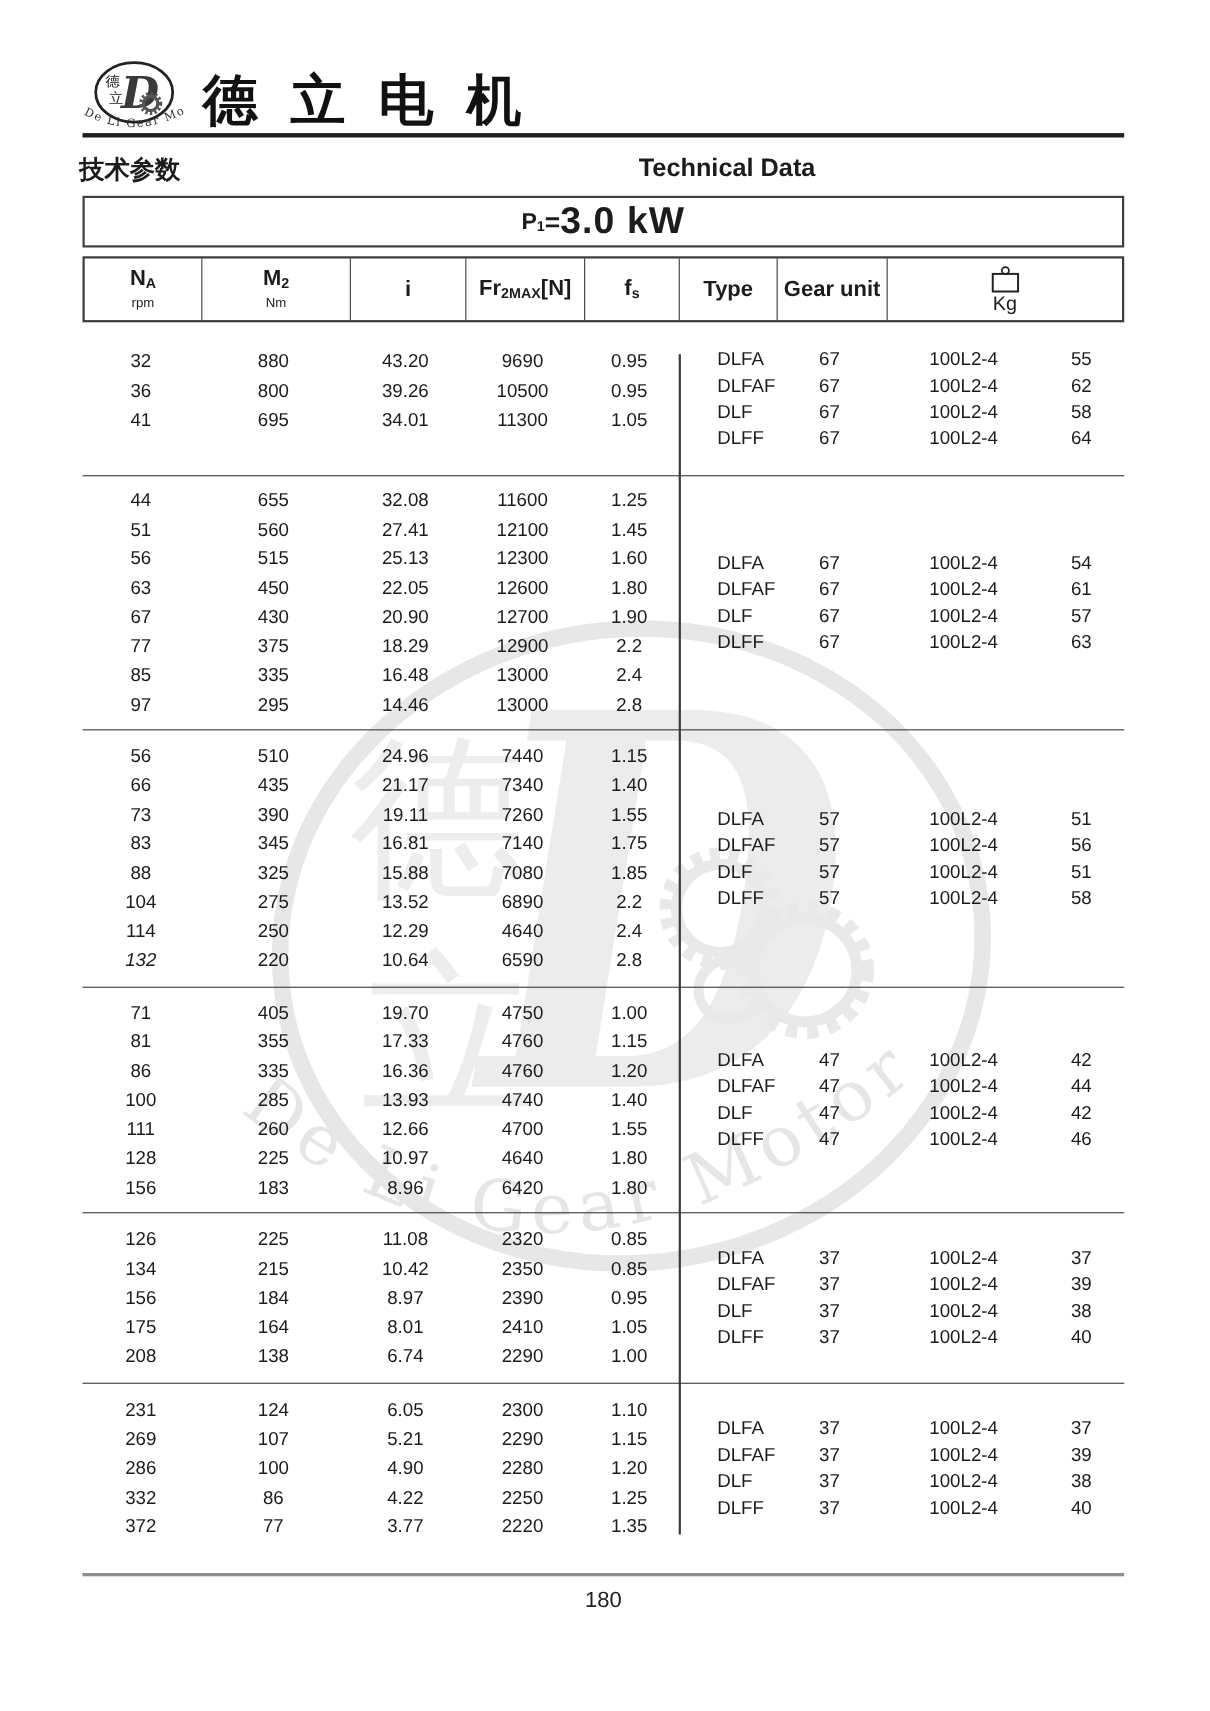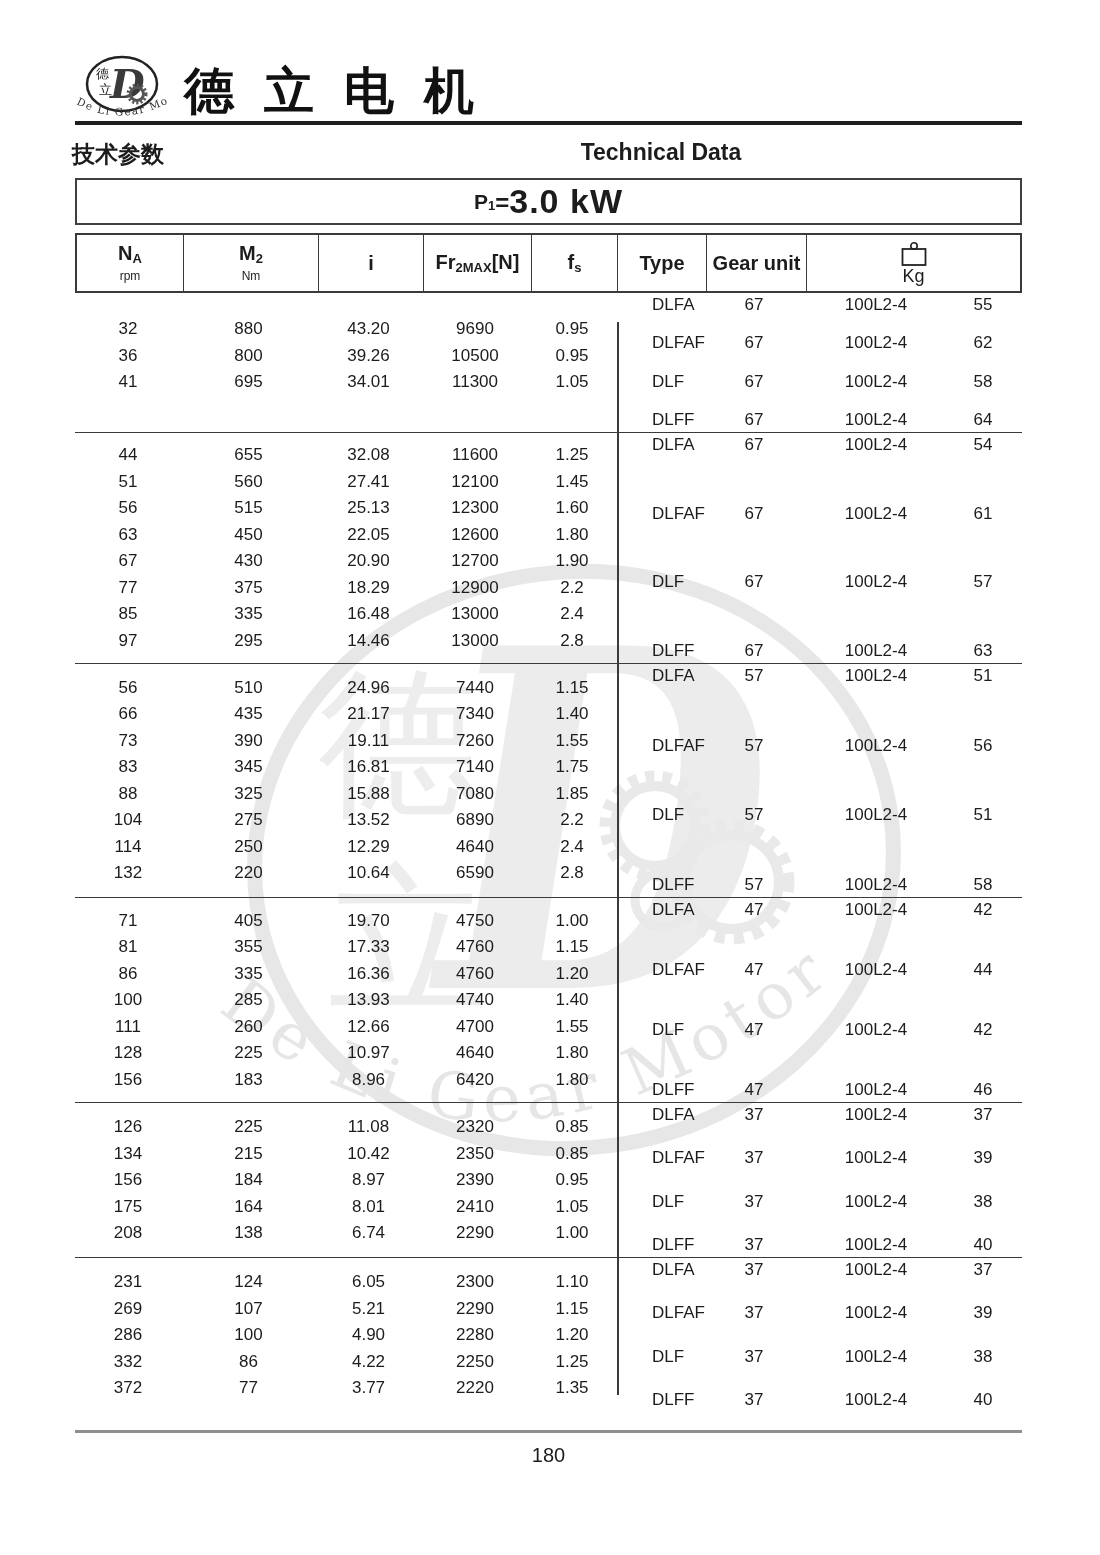--- a/index.html
+++ b/index.html
@@ -34,21 +34,21 @@
   .cw5{width:89px;}  .cw6{width:100px;} .cw7{width:144px;} .cw8{flex:1 1 auto;}
   .hmain{font-size:20px;font-weight:bold;line-height:22px;white-space:nowrap;}
   .hsub{font-size:13px;font-weight:bold;position:relative;top:3px;}
   .hunit{font-size:12px;line-height:18px;font-weight:normal;}
   .hkg{font-size:18px;line-height:19px;}
 
   
   .data-area{position:absolute;left:75px;top:293px;width:947px;}
   .section{display:flex;box-sizing:border-box;}
   .left-col{width:540px;display:flex;flex-direction:column;justify-content:center;}
-  .right-col{width:407px;display:flex;flex-direction:column;justify-content:space-between;}
+  .right-col{width:407px;display:flex;flex-direction:column;justify-content:center;}
   .lrow{display:flex;height:26.5px;align-items:center;}
   .lrow span{display:block;text-align:center;font-size:17px;}
   .vrow{display:flex;height:24px;align-items:center;font-size:17px;}
   .vrow .t{width:89px;padding-left:37px;box-sizing:border-box;text-align:left;}
   .vrow .g{width:100px;text-align:center;}
   .vrow .m{width:144px;text-align:center;}
   .vrow .k{width:70px;text-align:center;}
   .vdivider{position:absolute;left:617px;top:322px;width:1.5px;height:1073px;background:#3a3a3a;}
 
   
@@ -325,21 +325,21 @@
               <span style="width: 86px;">2.2</span>
             </div>
             <div class="lrow">
               <span style="width: 106px;">114</span>
               <span style="width: 135px;">250</span>
               <span style="width: 105px;">12.29</span>
               <span style="width: 108px;">4640</span>
               <span style="width: 86px;">2.4</span>
             </div>
             <div class="lrow">
-              <span style="width: 106px;">132</span>
+              <span style="width: 106px; font-style: italic;">132</span>
               <span style="width: 135px;">220</span>
               <span style="width: 105px;">10.64</span>
               <span style="width: 108px;">6590</span>
               <span style="width: 86px;">2.8</span>
             </div>
           </div>
           <div class="right-col">
             <div class="vrow">
               <span class="t">DLFA</span>
               <span class="g">57</span>

